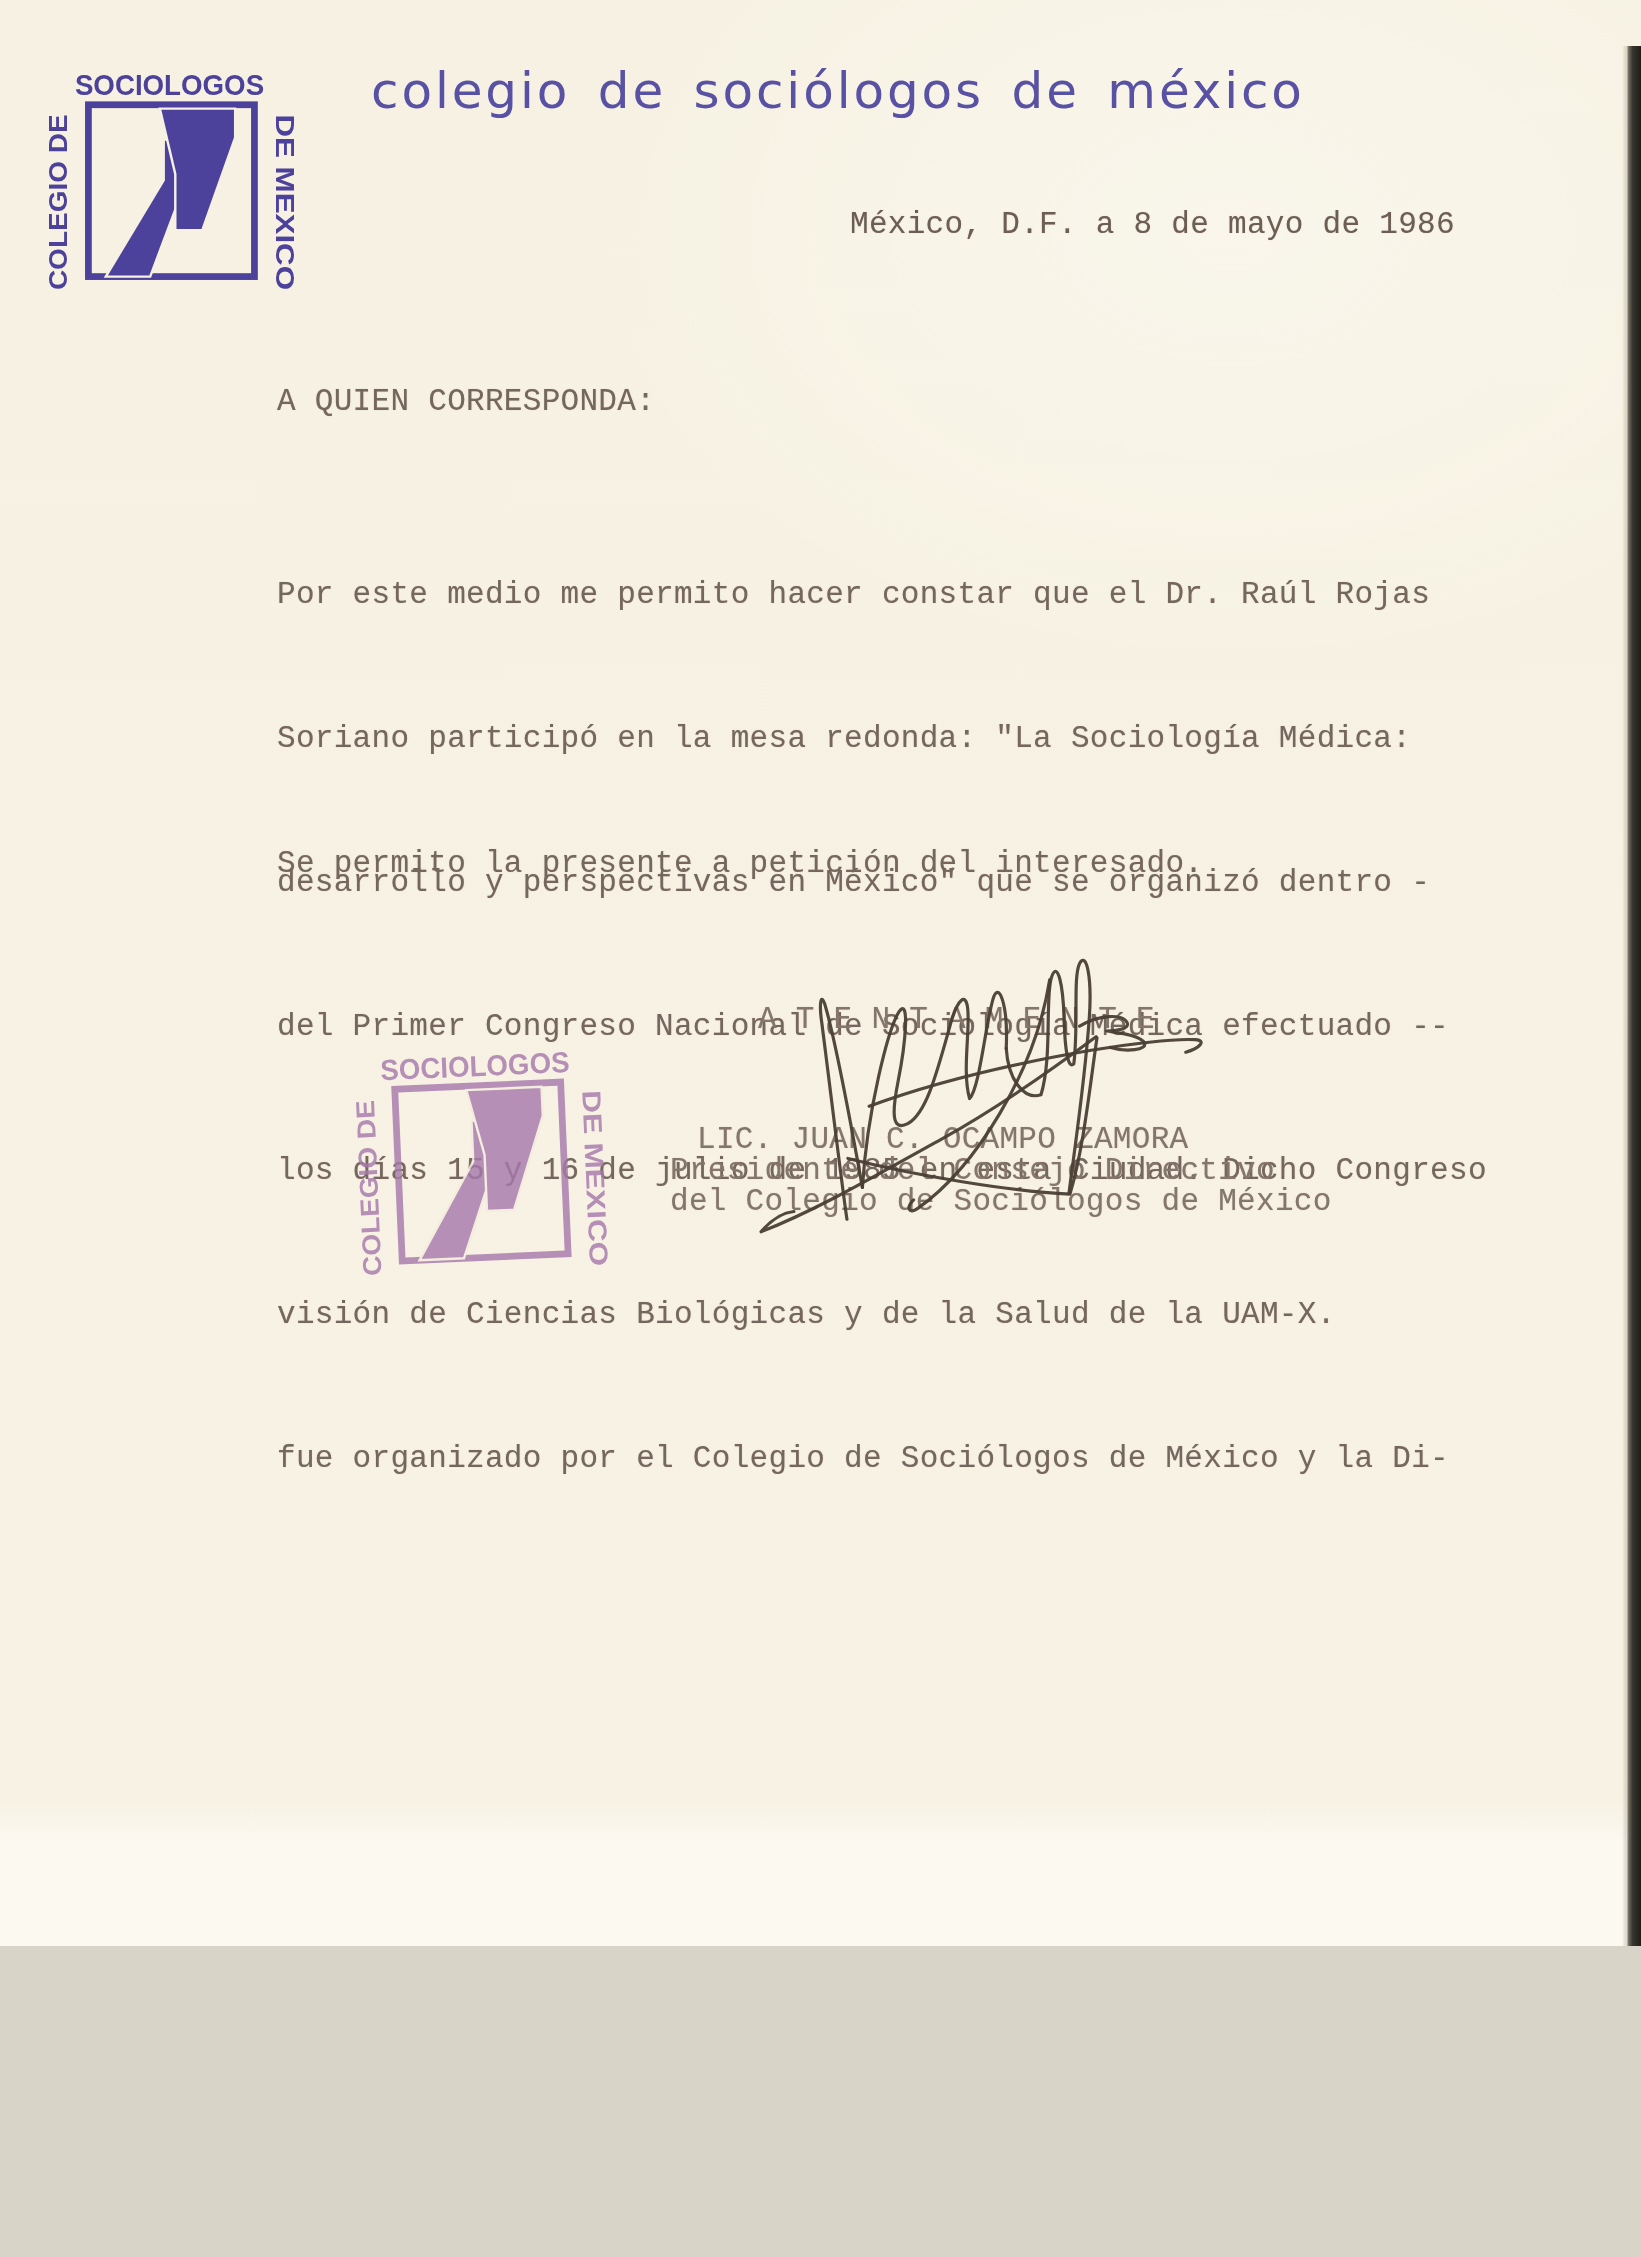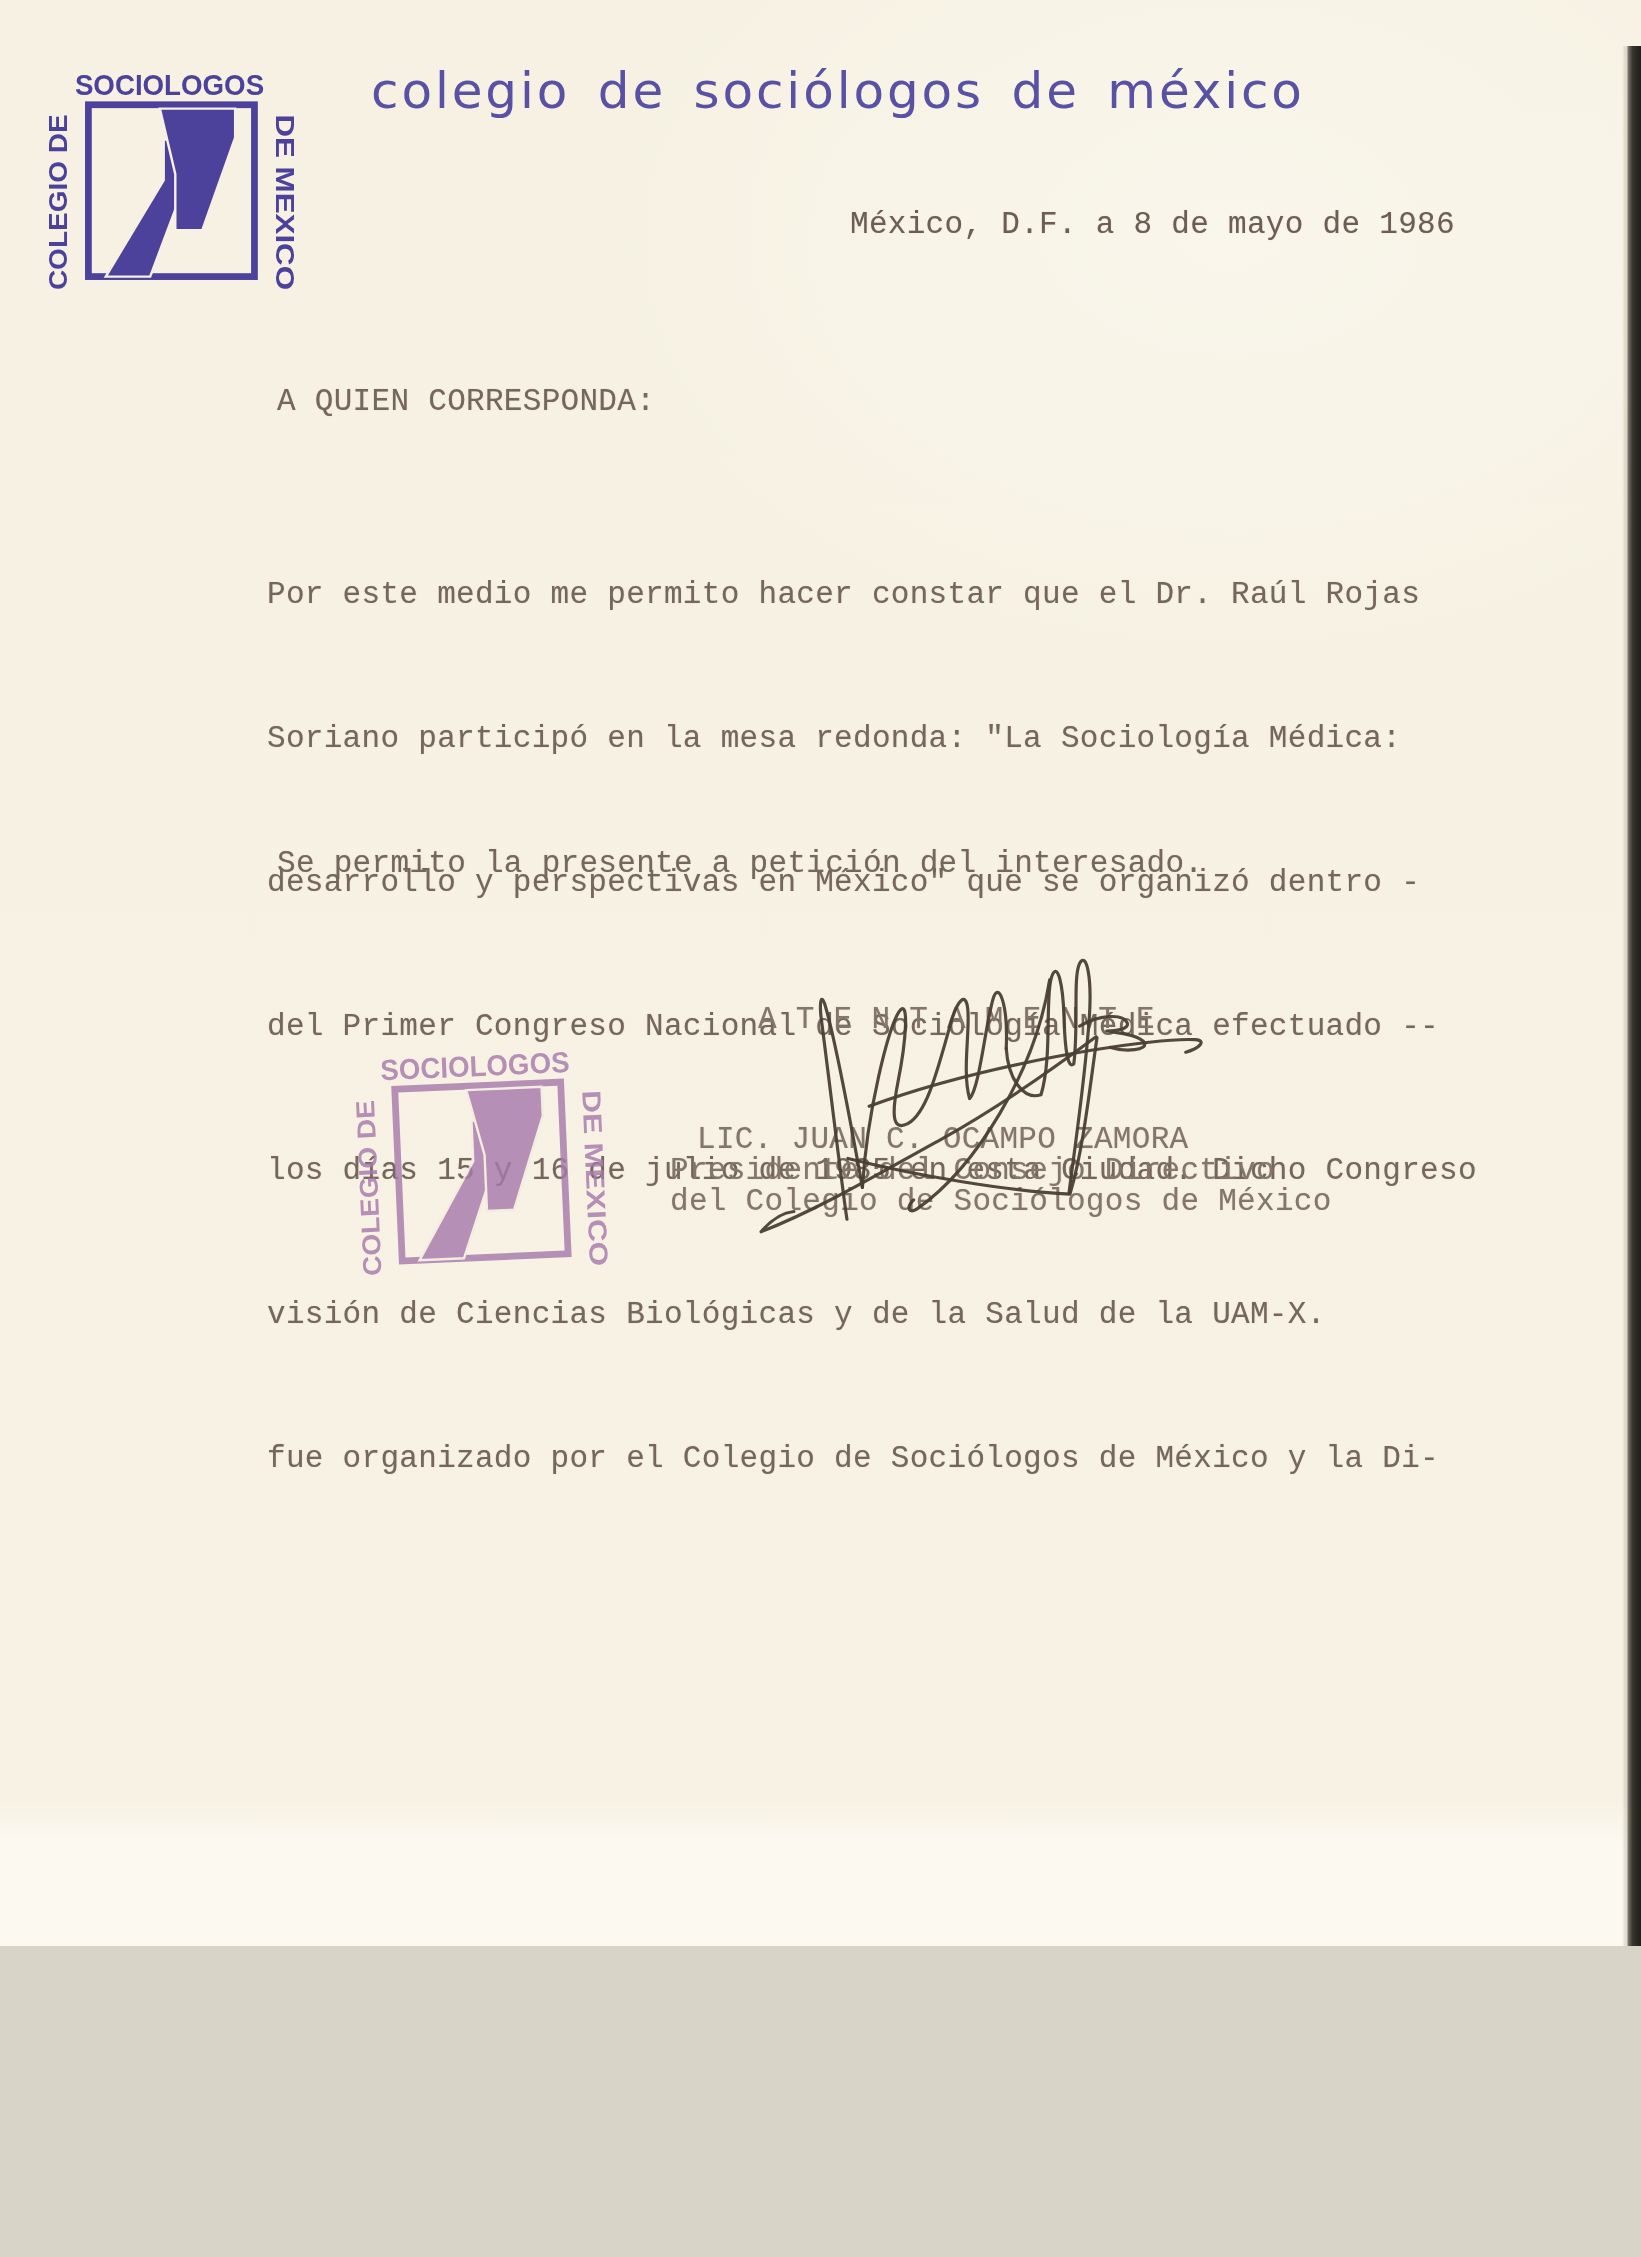--- a/index.html
+++ b/index.html
@@ -50,21 +50,21 @@
   
   .tw{
     position:absolute; font-family:"Liberation Mono", monospace;
     font-size:31px; line-height:48px; letter-spacing:0.3px;
     color:#76675e; white-space:pre;
     text-shadow:0 0 1px rgba(118,103,94,.35);
   }
   .tw.light{ color:#85766c; }
   #date{ left:850px; top:201px; color:#6d5e54; }
   #salutation{ left:277px; top:378px; }
-  #body-par{ left:267px; top:475px; }
+  #body-par{ left:277px; top:475px; }
   #closing{ left:277px; top:840px; }
   #valediction{ left:758px; top:996px; }
   .sig-line{ line-height:35px; }
   #sig-name{ left:697px; top:1122px;text-align:center; }
   #sig-role1{ left:670px; top:1153px; }
   #sig-role2{ left:670px; top:1184px; }
 
   
   #stamp{
     left:353px; top:1018px; width:251px; height:261px;

